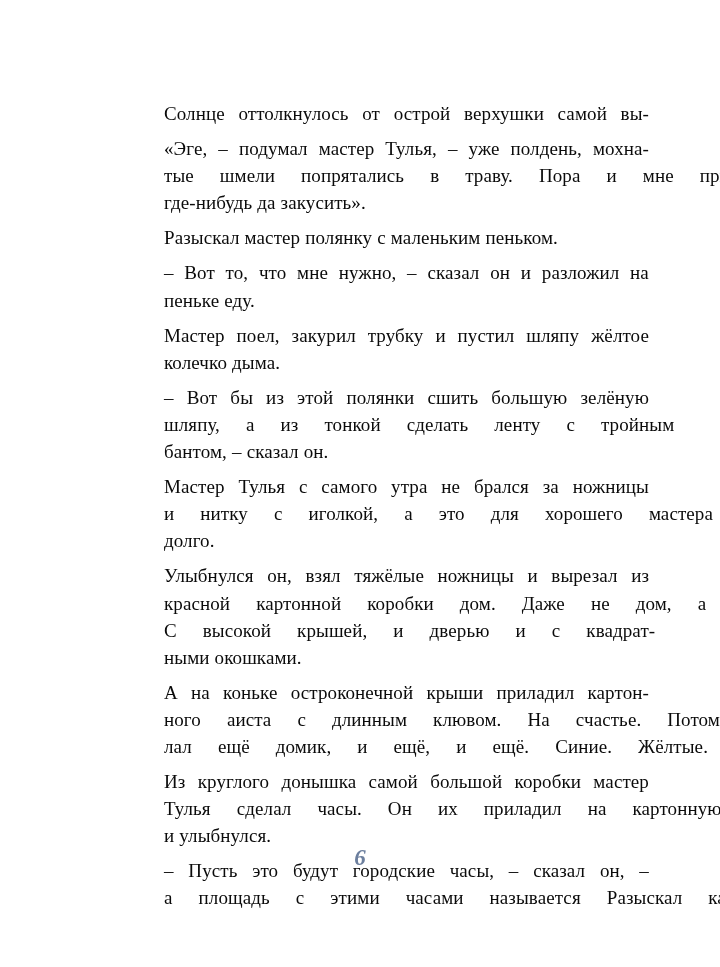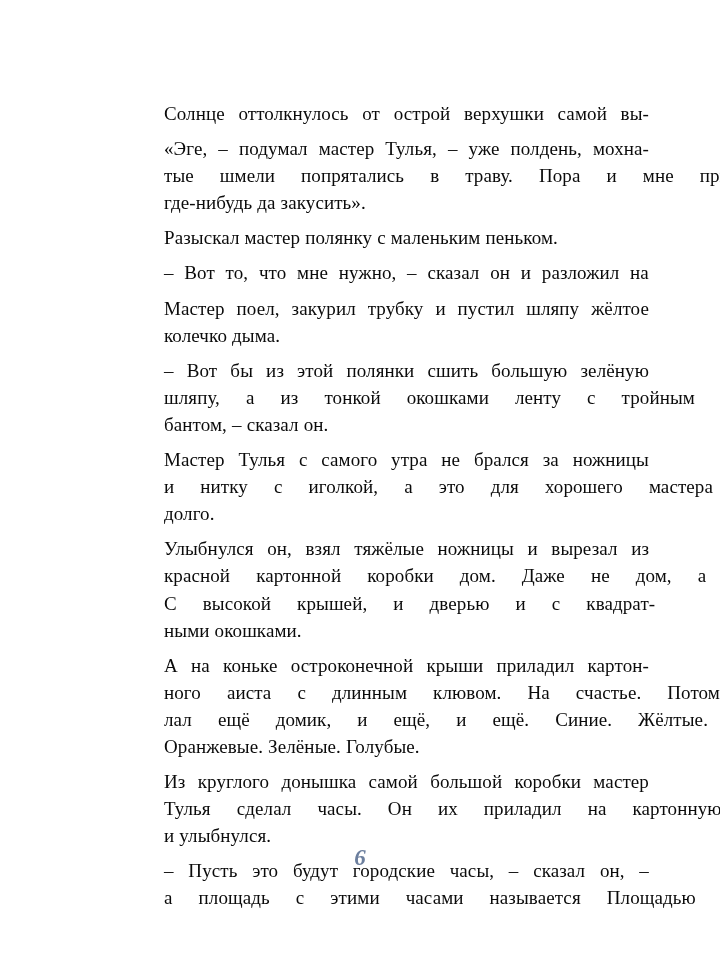--- a/index.html
+++ b/index.html
@@ -84,53 +84,53 @@
       <p class="para">
         <span class="line just indent"><span>«Эге,</span><span>–</span><span>подумал</span><span>мастер</span><span>Тулья,</span><span>–</span><span>уже</span><span>полдень,</span><span>мохна-</span></span>
         <span class="line just"><span>тые</span><span>шмели</span><span>попрятались</span><span>в</span><span>траву.</span><span>Пора</span><span>и</span><span>мне</span><span>присесть</span></span>
         <span class="line">где-нибудь да закусить».</span>
       </p>
       <p class="para">
         <span class="line indent">Разыскал мастер полянку с маленьким пеньком.</span>
       </p>
       <p class="para">
         <span class="line just indent"><span>–</span><span>Вот</span><span>то,</span><span>что</span><span>мне</span><span>нужно,</span><span>–</span><span>сказал</span><span>он</span><span>и</span><span>разложил</span><span>на</span></span>
+        <span class="line">пеньке еду.</span>
       </p>
       <p class="para">
         <span class="line just indent"><span>Мастер</span><span>поел,</span><span>закурил</span><span>трубку</span><span>и</span><span>пустил</span><span>шляпу</span><span>жёлтое</span></span>
         <span class="line">колечко дыма.</span>
       </p>
       <p class="para">
         <span class="line just indent"><span>–</span><span>Вот</span><span>бы</span><span>из</span><span>этой</span><span>полянки</span><span>сшить</span><span>большую</span><span>зелёную</span></span>
-        <span class="line just"><span>шляпу,</span><span>а</span><span>из</span><span>тонкой</span><span>окошками</span><span>ленту</span><span>с</span><span>тройным</span></span>
+        <span class="line just"><span>шляпу,</span><span>а</span><span>из</span><span>тонкой</span><span>сделать</span><span>ленту</span><span>с</span><span>тройным</span></span>
         <span class="line">бантом, – сказал он.</span>
       </p>
       <p class="para">
         <span class="line just indent"><span>Мастер</span><span>Тулья</span><span>с</span><span>самого</span><span>утра</span><span>не</span><span>брался</span><span>за</span><span>ножницы</span></span>
         <span class="line just"><span>и</span><span>нитку</span><span>с</span><span>иголкой,</span><span>а</span><span>это</span><span>для</span><span>хорошего</span><span>мастера</span><span>очень</span></span>
         <span class="line">долго.</span>
       </p>
       <p class="para">
         <span class="line just indent"><span>Улыбнулся</span><span>он,</span><span>взял</span><span>тяжёлые</span><span>ножницы</span><span>и</span><span>вырезал</span><span>из</span></span>
         <span class="line just"><span>красной</span><span>картонной</span><span>коробки</span><span>дом.</span><span>Даже</span><span>не</span><span>дом,</span><span>а</span><span>домик.</span></span>
         <span class="line just"><span>С</span><span>высокой</span><span>крышей,</span><span>и</span><span>дверью</span><span>и</span><span>с</span><span>квадрат-</span></span>
         <span class="line">ными окошками.</span>
       </p>
       <p class="para">
         <span class="line just indent"><span>А</span><span>на</span><span>коньке</span><span>остроконечной</span><span>крыши</span><span>приладил</span><span>картон-</span></span>
         <span class="line just"><span>ного</span><span>аиста</span><span>с</span><span>длинным</span><span>клювом.</span><span>На</span><span>счастье.</span><span>Потом</span><span>сде-</span></span>
         <span class="line just"><span>лал</span><span>ещё</span><span>домик,</span><span>и</span><span>ещё,</span><span>и</span><span>ещё.</span><span>Синие.</span><span>Жёлтые.</span><span>Лиловые.</span></span>
-        <span class="line">Оранжевые. Зелёные. Голубые.</span>
       </p>
       <p class="para">
         <span class="line just indent"><span>Из</span><span>круглого</span><span>донышка</span><span>самой</span><span>большой</span><span>коробки</span><span>мастер</span></span>
         <span class="line just"><span>Тулья</span><span>сделал</span><span>часы.</span><span>Он</span><span>их</span><span>приладил</span><span>на</span><span>картонную</span></span>
         <span class="line">и улыбнулся.</span>
       </p>
       <p class="para">
         <span class="line just indent"><span>–</span><span>Пусть</span><span>это</span><span>будут</span><span>городские</span><span>часы,</span><span>–</span><span>сказал</span><span>он,</span><span>–</span></span>
-        <span class="line just"><span>а</span><span>площадь</span><span>с</span><span>этими</span><span>часами</span><span>называется</span><span>Площадью</span><span>кар-</span></span>
+        <span class="line just"><span>а</span><span>площадь</span><span>с</span><span>этими</span><span>часами</span><span>называется</span><span>Разыскал</span><span>кар-</span></span>
       </p>
     </div>
 
   <div class="page-number">6</div>
 
 </div>
 
 </body></html>

